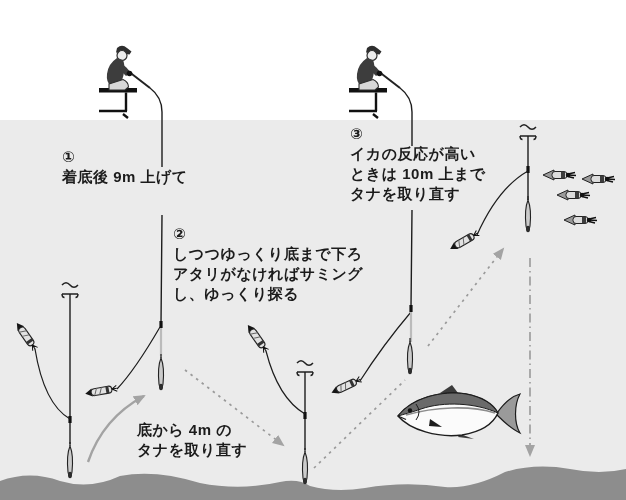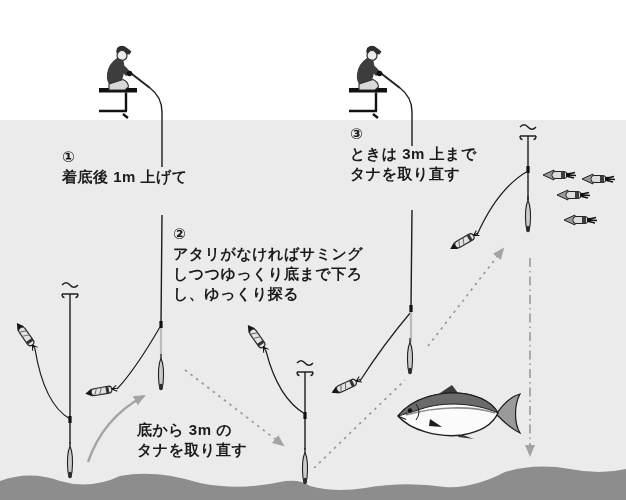--- a/index.html
+++ b/index.html
@@ -150,33 +150,34 @@
       <path d="M12,29 C40,21 76,19 101,27" stroke="#8c8c8c" stroke-width="1.6" fill="none"></path>
       <path d="M22,18 Q28,26 22,34" stroke="#1d1d1d" stroke-width="1" fill="none"></path>
       <path d="M36,33 L48,41 L35,40 Z" fill="#1d1d1d"></path>
       <circle cx="16" cy="24.5" r="2.2" fill="#111"></circle>
       <path d="M4,30 L12,33.5" stroke="#1d1d1d" stroke-width="1.2" fill="none"></path>
     </g>
   </svg>
 
   <div class="note" style="left:62px;top:147px">
     <div class="num">①</div>
-    <div>着底後 1m 上げて</div>
+    <div>着底後 9m 上げて</div>
   </div>
 
   <div class="note" style="left:173px;top:224px">
     <div class="num">②</div>
+    <div>しつつゆっくり底まで下ろ</div>
     <div>アタリがなければサミング</div>
-    <div>しつつゆっくり底まで下ろ</div>
     <div>し、ゆっくり探る</div>
   </div>
 
   <div class="note" style="left:350px;top:124px">
     <div class="num">③</div>
-    <div>ときは 3m 上まで</div>
+    <div>イカの反応が高い</div>
+    <div>ときは 10m 上まで</div>
     <div>タナを取り直す</div>
   </div>
 
   <div class="note" style="left:137px;top:420px">
-    <div>底から 3m の</div>
+    <div>底から 4m の</div>
     <div>タナを取り直す</div>
   </div>
 </div>
 
 </body></html>

